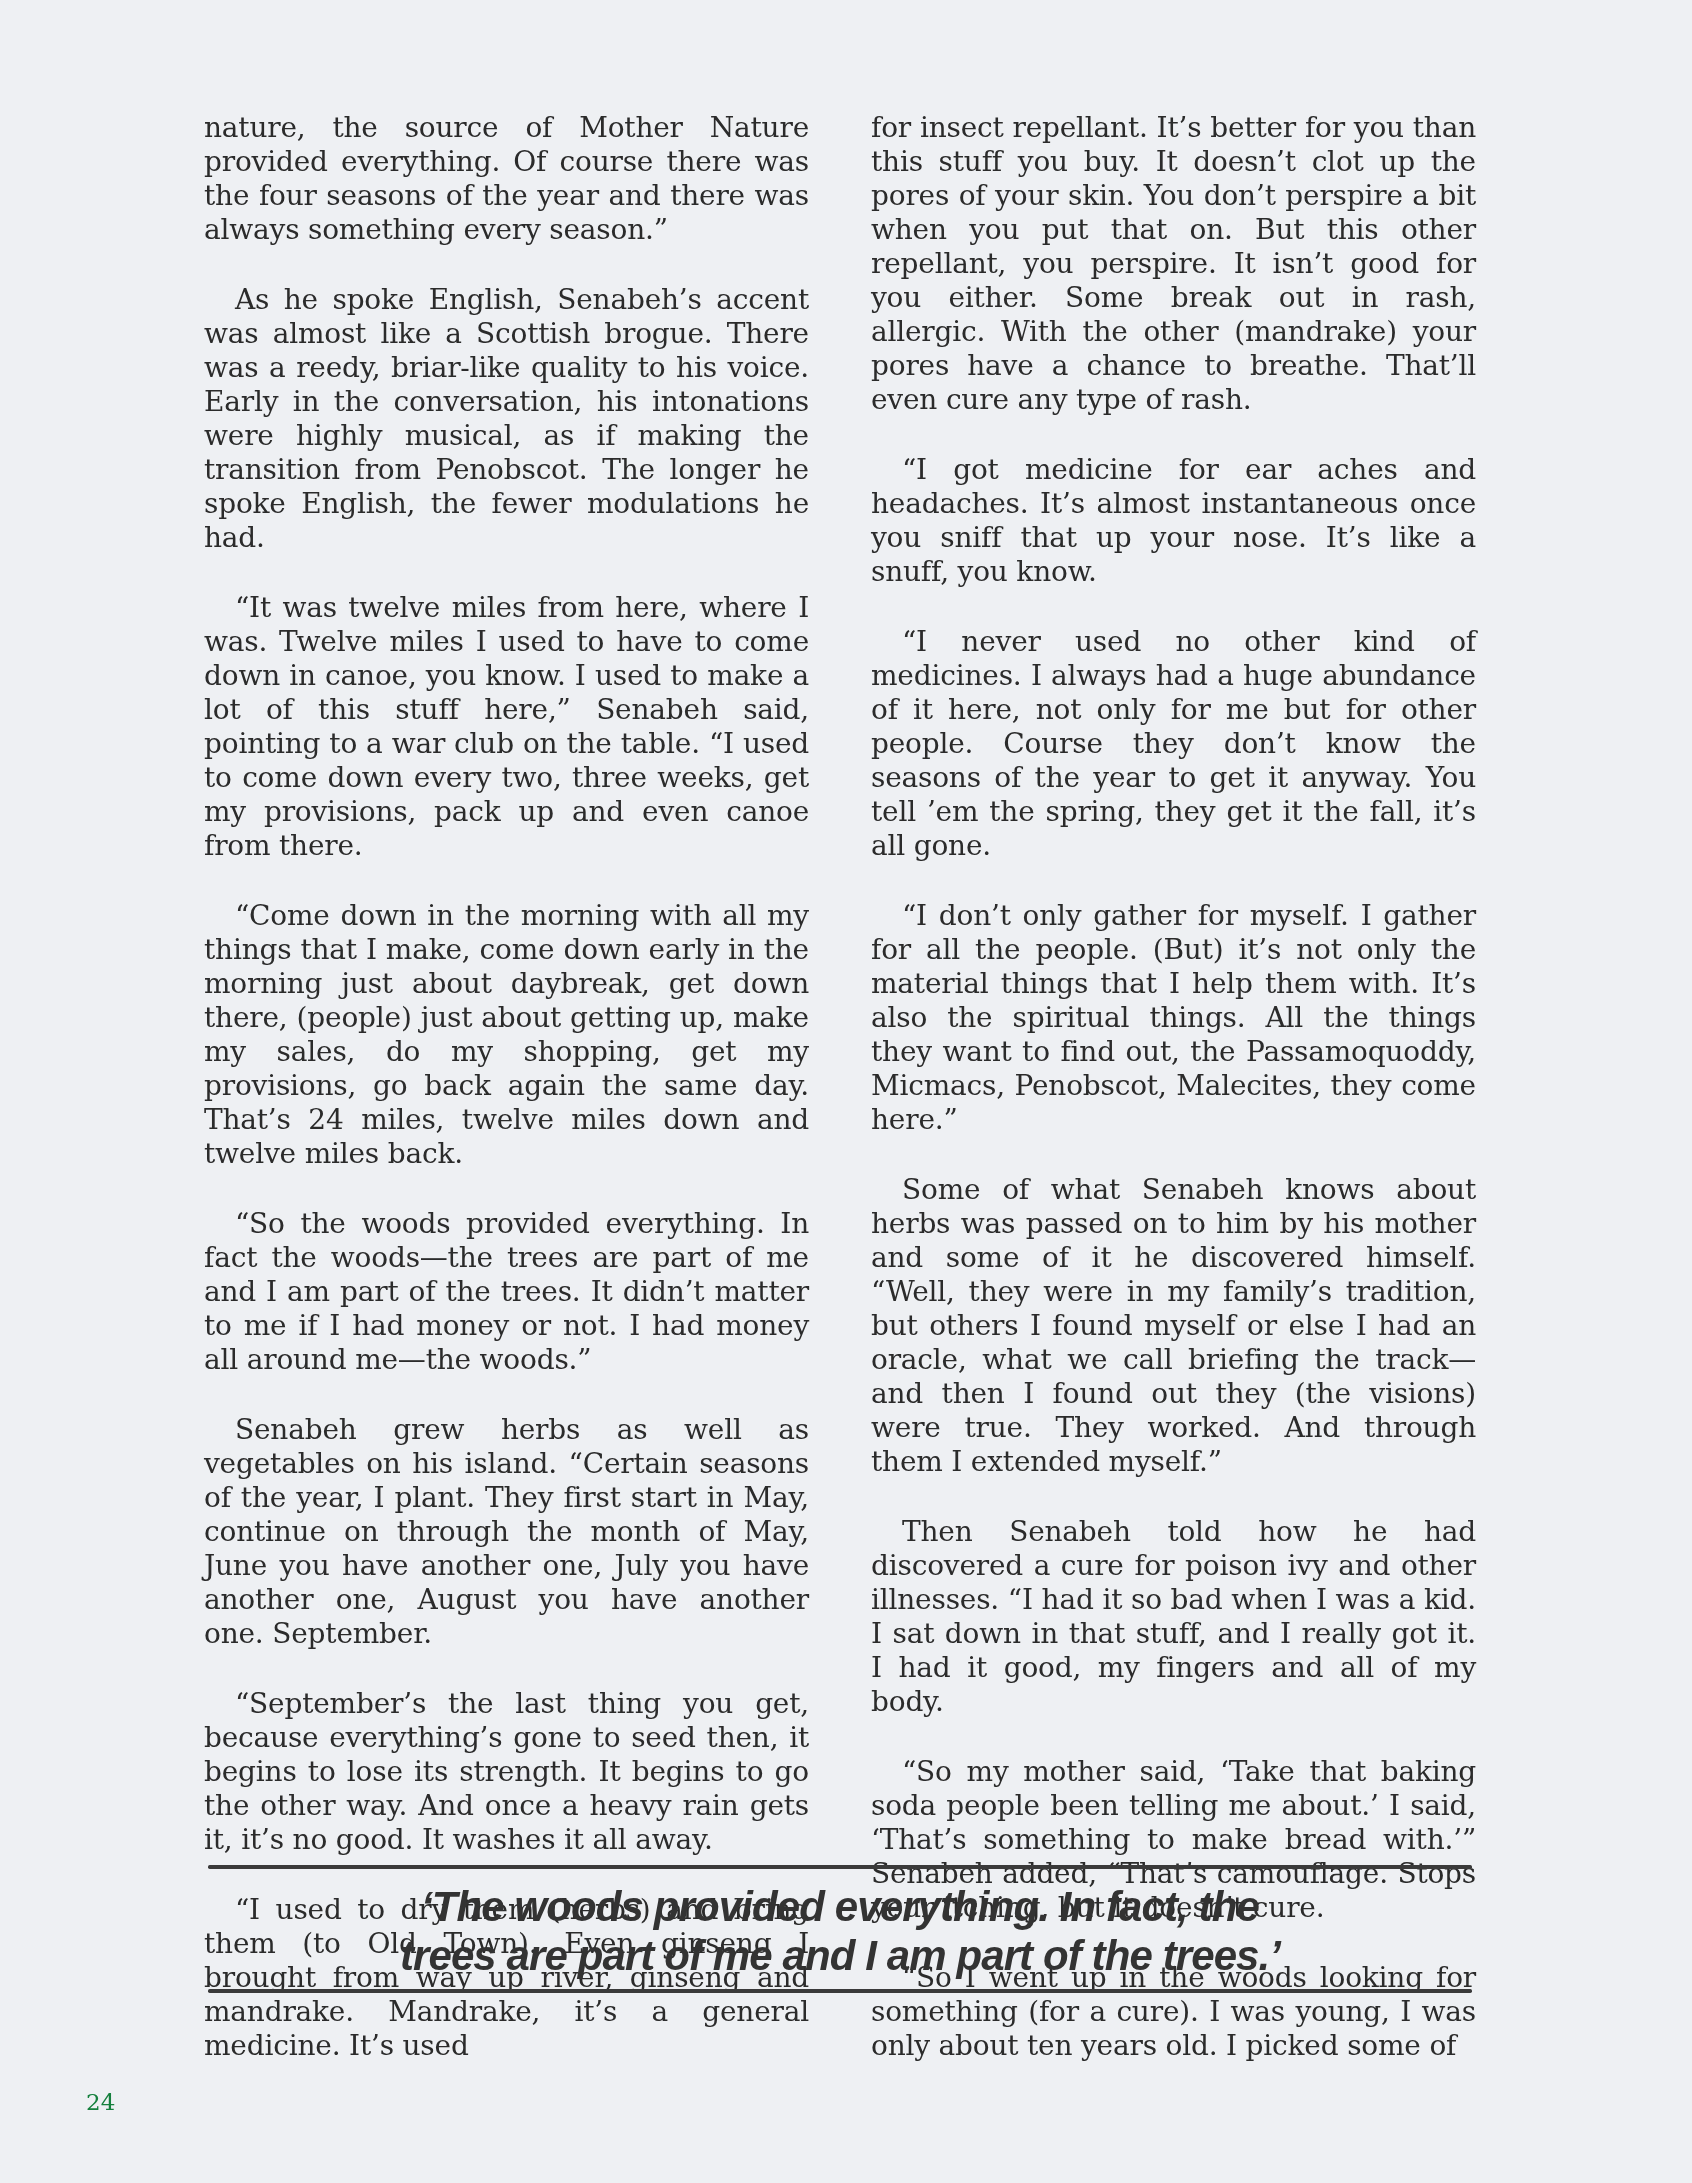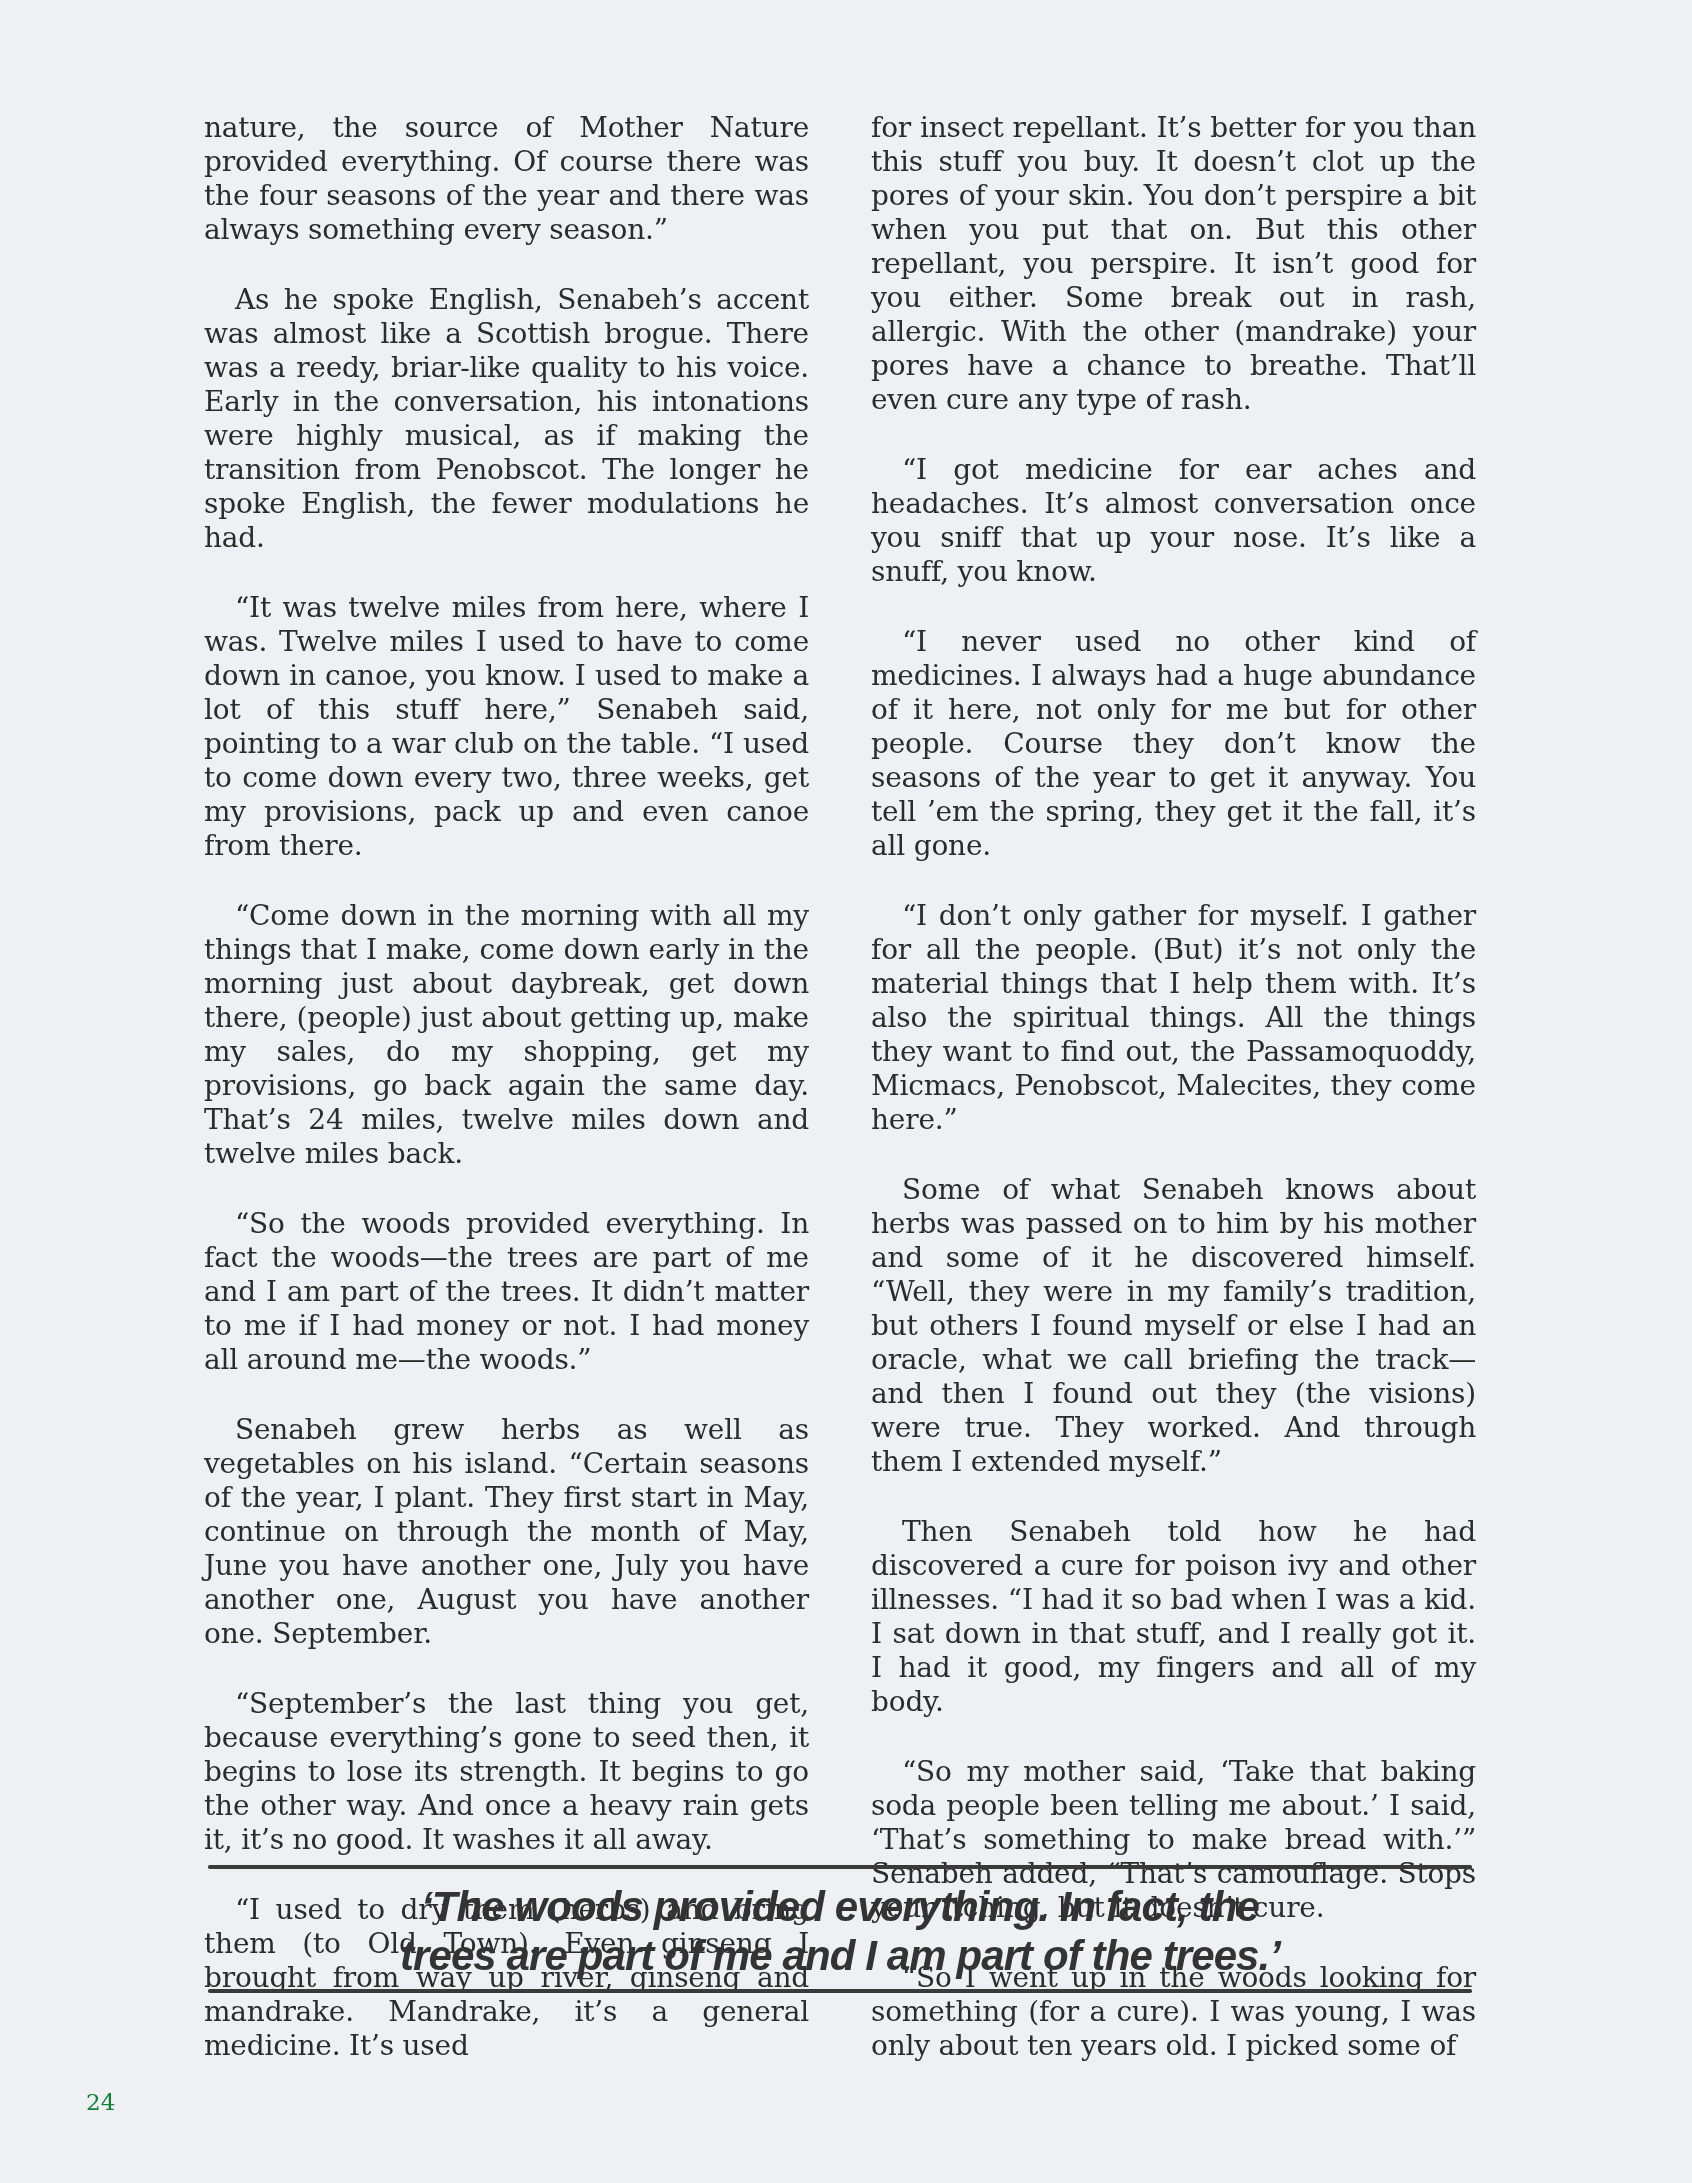--- a/index.html
+++ b/index.html
@@ -75,21 +75,21 @@
     <p class="para indent">“It was twelve miles from here, where I was. Twelve miles I used to have to come down in canoe, you know. I used to make a lot of this stuff here,” Senabeh said, pointing to a war club on the table. “I used to come down every two, three weeks, get my provisions, pack up and even canoe from there.</p>
     <p class="para indent">“Come down in the morning with all my things that I make, come down early in the morning just about daybreak, get down there, (people) just about getting up, make my sales, do my shopping, get my provisions, go back again the same day. That’s 24 miles, twelve miles down and twelve miles back.</p>
     <p class="para indent">“So the woods provided everything. In fact the woods—the trees are part of me and I am part of the trees. It didn’t matter to me if I had money or not. I had money all around me—the woods.”</p>
     <p class="para indent">Senabeh grew herbs as well as vegetables on his island. “Certain seasons of the year, I plant. They first start in May, continue on through the month of May, June you have another one, July you have another one, August you have another one. September.</p>
     <p class="para indent">“September’s the last thing you get, because everything’s gone to seed then, it begins to lose its strength. It begins to go the other way. And once a heavy rain gets it, it’s no good. It washes it all away.</p>
     <p class="para indent">“I used to dry them (herbs) and bring them (to Old Town). Even ginseng I brought from way up river, ginseng and mandrake. Mandrake, it’s a general medicine. It’s used</p>
   </div>
 
   <div class="column col-right">
     <p class="para">for insect repellant. It’s better for you than this stuff you buy. It doesn’t clot up the pores of your skin. You don’t perspire a bit when you put that on. But this other repellant, you perspire. It isn’t good for you either. Some break out in rash, allergic. With the other (mandrake) your pores have a chance to breathe. That’ll even cure any type of rash.</p>
-    <p class="para indent">“I got medicine for ear aches and headaches. It’s almost conversation once you sniff that up your nose. It’s like a snuff, you know.</p>
+    <p class="para indent">“I got medicine for ear aches and headaches. It’s almost instantaneous once you sniff that up your nose. It’s like a snuff, you know.</p>
     <p class="para indent">“I never used no other kind of medicines. I always had a huge abundance of it here, not only for me but for other people. Course they don’t know the seasons of the year to get it anyway. You tell ’em the spring, they get it the fall, it’s all gone.</p>
     <p class="para indent">“I don’t only gather for myself. I gather for all the people. (But) it’s not only the material things that I help them with. It’s also the spiritual things. All the things they want to find out, the Passamoquoddy, Micmacs, Penobscot, Malecites, they come here.”</p>
     <p class="para indent">Some of what Senabeh knows about herbs was passed on to him by his mother and some of it he discovered himself. “Well, they were in my family’s tradition, but others I found myself or else I had an oracle, what we call briefing the track—and then I found out they (the visions) were true. They worked. And through them I extended myself.”</p>
     <p class="para indent">Then Senabeh told how he had discovered a cure for poison ivy and other illnesses. “I had it so bad when I was a kid. I sat down in that stuff, and I really got it. I had it good, my fingers and all of my body.</p>
     <p class="para indent">“So my mother said, ‘Take that baking soda people been telling me about.’ I said, ‘That’s something to make bread with.’” Senabeh added, “That’s camouflage. Stops your itching, but it doesn’t cure.</p>
     <p class="para indent">“So I went up in the woods looking for something (for a cure). I was young, I was only about ten years old. I picked some of</p>
   </div>
 
   <div class="rule rule-top"></div>
   <div class="pullquote">

